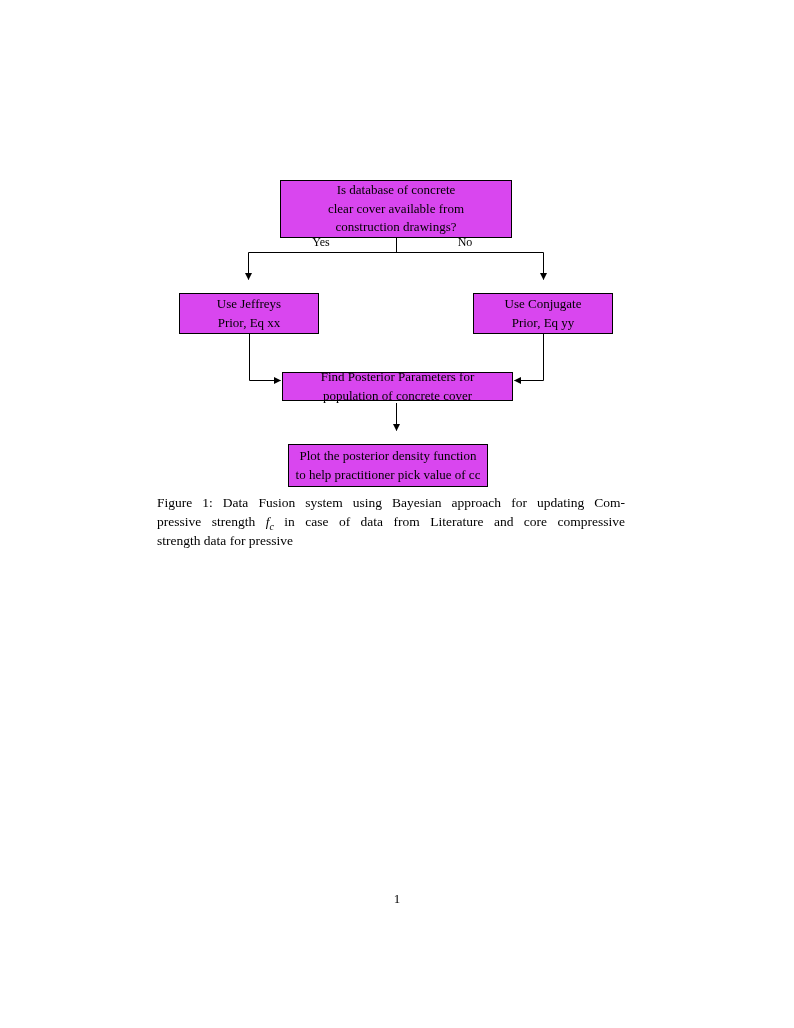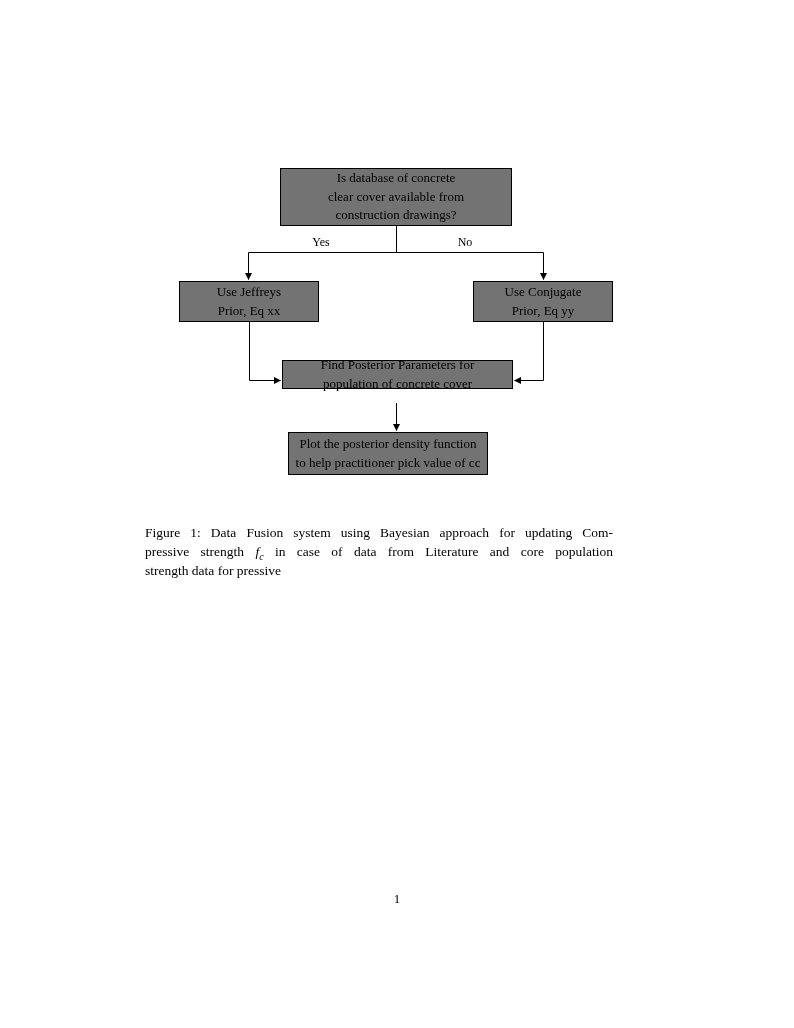--- a/index.html
+++ b/index.html
@@ -19,51 +19,51 @@
   .connectors {
     position: absolute;
     left: 0;
     top: 0;
     pointer-events: none;
   }
   .node {
     position: absolute;
     box-sizing: border-box;
     border: 1px solid #000000;
-    background: #737373;
+    background: #d946ef;
     display: flex;
     align-items: center;
     justify-content: center;
     text-align: center;
     white-space: pre-line;
     font-size: 13px;
     line-height: 18.5px;
+    margin-top: 12px;
   }
   .node.decision   { left: 280px; top: 168px; width: 232px; height: 58px; line-height: 18.7px; }
   .node.jeffreys   { left: 179px; top: 281px; width: 140px; height: 41px; }
   .node.conjugate  { left: 473px; top: 281px; width: 140px; height: 41px; }
   .node.posterior  { left: 282px; top: 360px; width: 231px; height: 29px; }
   .node.plotbox    { left: 288px; top: 432px; width: 200px; height: 43px; }
   .edge-label {
     position: absolute;
     font-size: 12px;
     line-height: 15px;
     text-align: center;
     width: 44px;
   }
   .edge-label.yes { left: 299px; top: 235px; }
   .edge-label.no  { left: 443px; top: 235px; }
   .caption {
     position: absolute;
-    left: 145px;
+    left: 157px;
     top: 493px;
     width: 468px;
     font-size: 13.5px;
     line-height: 19px;
-    margin-top: 30px;
   }
   .cap-line { width: 100%; }
   .cap-justify {
     text-align: justify;
     text-align-last: justify;
   }
   .math-var {
     font-style: italic;
   }
   .math-var sub {
@@ -116,19 +116,19 @@
 Prior, Eq yy</div>
 
   <div class="node posterior">Find Posterior Parameters for
 population of concrete cover</div>
 
   <div class="node plotbox">Plot the posterior density function
 to help practitioner pick value of cc</div>
 
   <div class="caption">
     <div class="cap-line cap-justify">Figure 1: Data Fusion system using Bayesian approach for updating Com-</div>
-    <div class="cap-line cap-justify"><span>pressive strength </span><span class="math-var"><span>f</span><sub>c</sub></span><span> in case of data from Literature and core population</span></div>
+    <div class="cap-line cap-justify"><span>pressive strength </span><span class="math-var"><span>f</span><sub>c</sub></span><span> in case of data from Literature and core compressive</span></div>
     <div class="cap-line">strength data for pressive</div>
   </div>
 
   <div class="page-number">1</div>
 
 </div>
 
 </body></html>

